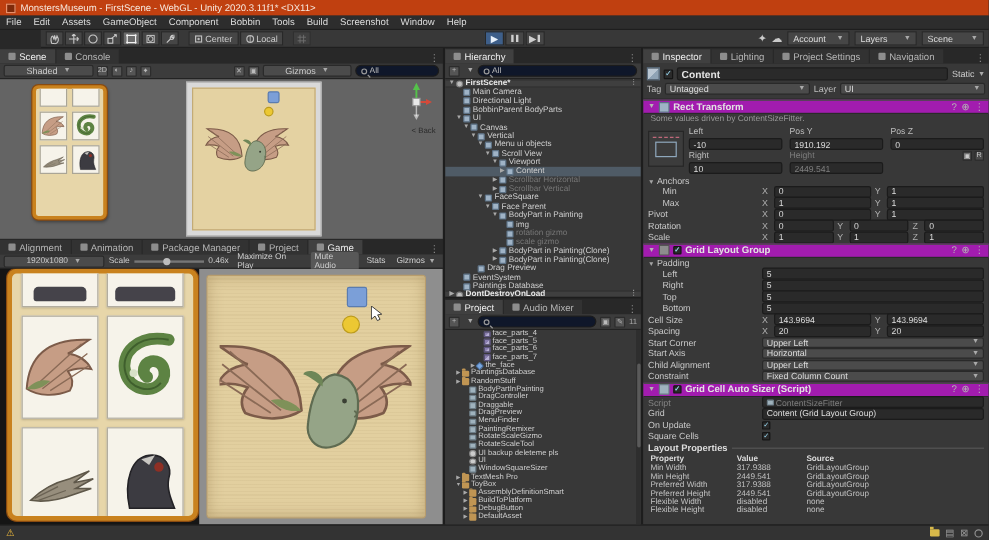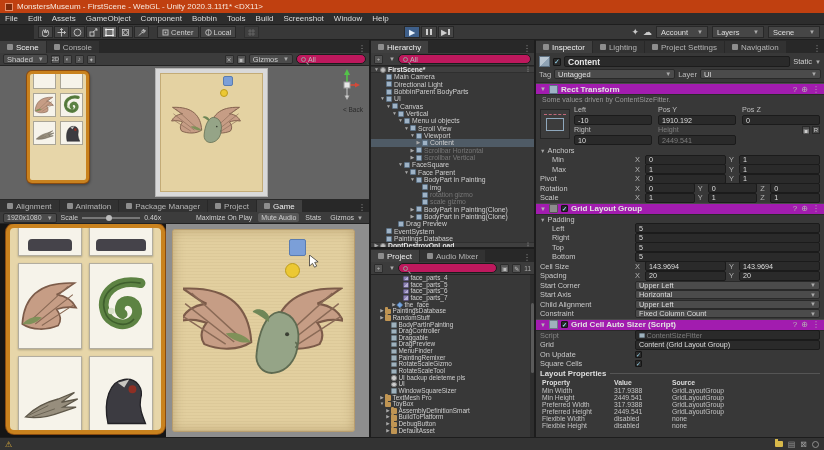--- a/index.html
+++ b/index.html
@@ -33,23 +33,23 @@
   .col-right{flex:1;background:#383838;display:flex;flex-direction:column;min-width:0;}
 
   .tabbar{height:13px;background:#282828;display:flex;align-items:flex-end;font-size:8px;flex:0 0 auto;}
   .tab{height:12px;display:flex;align-items:center;gap:3px;padding:0 7px;background:#323232;color:#b5b5b5;margin-right:1px;white-space:nowrap;}
   .tab.active{background:#404040;color:#eee;}
   .tab-icon{width:6px;height:6px;background:#8d8d8d;border-radius:1px;flex:0 0 auto;}
   .tabbar .spacer{flex:1;}
   .kebab{color:#9a9a9a;font-size:8px;padding:0 3px;}
 
   .mini-toolbar{height:13px;background:#3c3c3c;border-bottom:1px solid #232323;display:flex;align-items:center;gap:3px;padding:0 3px;font-size:7.5px;color:#ccc;flex:0 0 auto;}
-  .mtb-dd{height:10px;background:#4b4b4b;border:1px solid #2a2a2a;border-radius:2px;display:flex;align-items:center;padding:0 3px;gap:2px;}
+  .mtb-dd{height:10px;background:#4b4b4b;border:1px solid #2a2a2a;border-radius:2px;display:flex;align-items:center;padding:0 18px;gap:2px;}
   .micon{width:9px;height:9px;background:#555;border:1px solid #2c2c2c;border-radius:1px;display:flex;align-items:center;justify-content:center;font-size:6px;color:#bbb;}
-  .pill{height:10px;background:#be185d;border:1px solid #1c1c1c;border-radius:5px;display:flex;align-items:center;gap:2px;padding:0 4px;color:#9a9a9a;}
+  .pill{height:10px;background:#0f172a;border:1px solid #1c1c1c;border-radius:5px;display:flex;align-items:center;gap:2px;padding:0 4px;color:#9a9a9a;}
   .pill input{background:transparent;border:none;outline:none;color:#bbb;font-size:7px;width:100%;}
   .mag{width:5px;height:5px;border:1px solid #999;border-radius:50%;position:relative;flex:0 0 auto;}
   .mag::after{content:"";position:absolute;width:3px;height:1px;background:#999;transform:rotate(45deg);left:4px;top:5px;}
 
   
   .scene-view{height:133px;background:#646464;position:relative;overflow:hidden;flex:0 0 auto;}
   .parch{background:#e7d6a9;}
   .s-menu{position:absolute;left:27px;top:5px;width:62px;height:112px;border:3px solid #c9821e;border-radius:5px;box-shadow:0 0 0 1px #8a4b10, 1px 2px 3px rgba(0,0,0,.4);overflow:hidden;}
   .s-grid{position:absolute;left:3px;right:3px;top:-9px;display:grid;grid-template-columns:1fr 1fr;gap:4px;}
   .s-tile{height:24px;background:#f6f3ea;border:1px solid #aaa596;}

